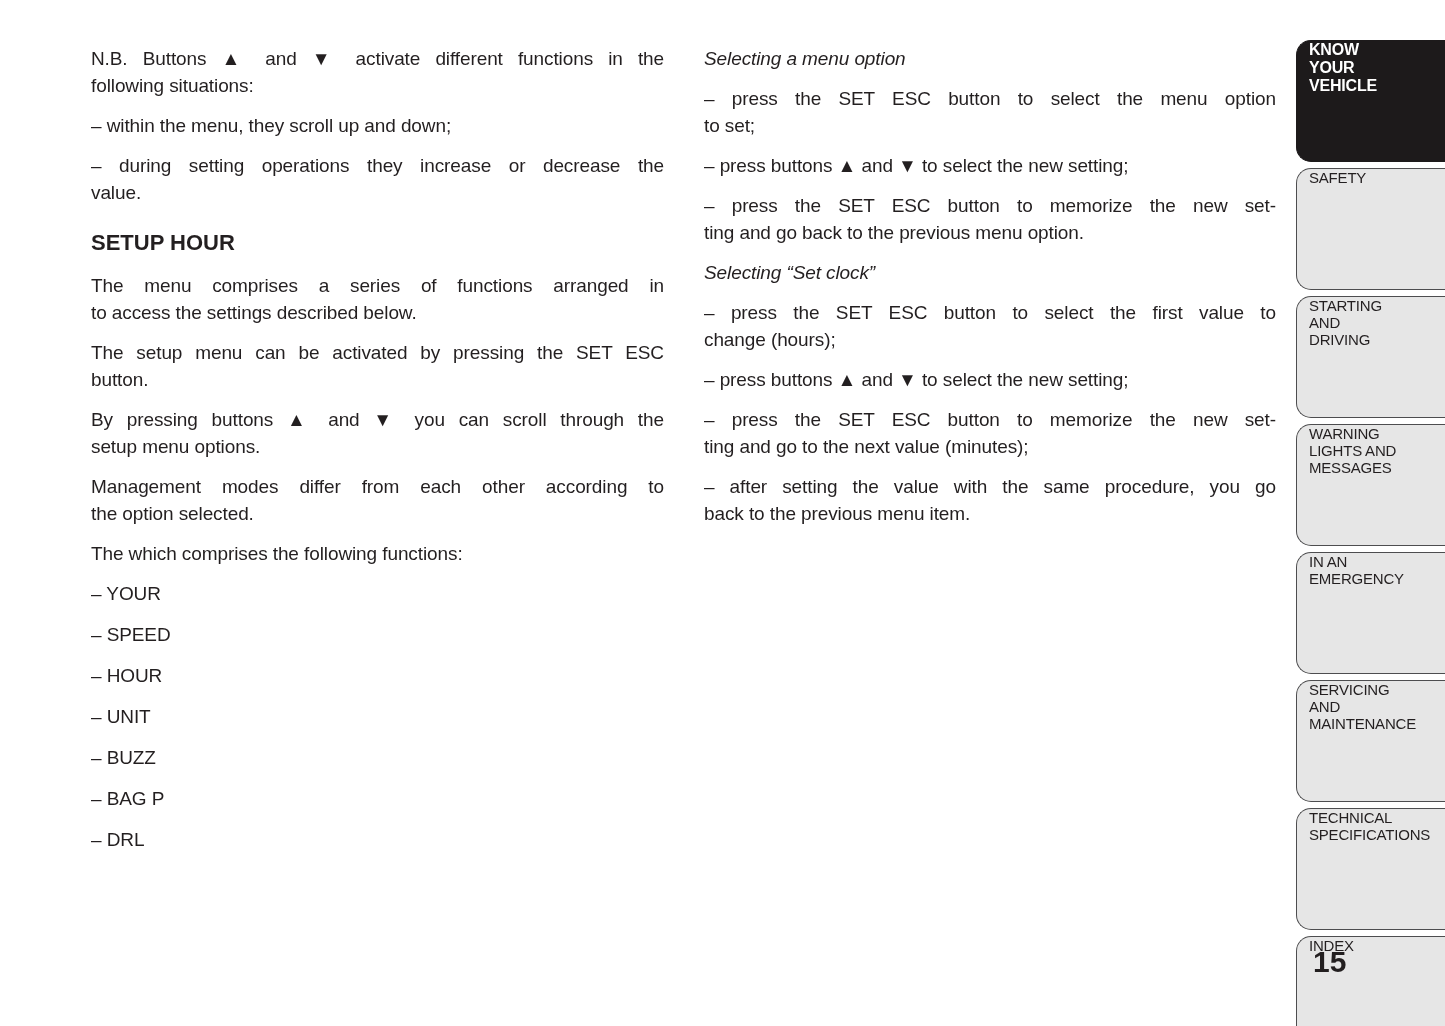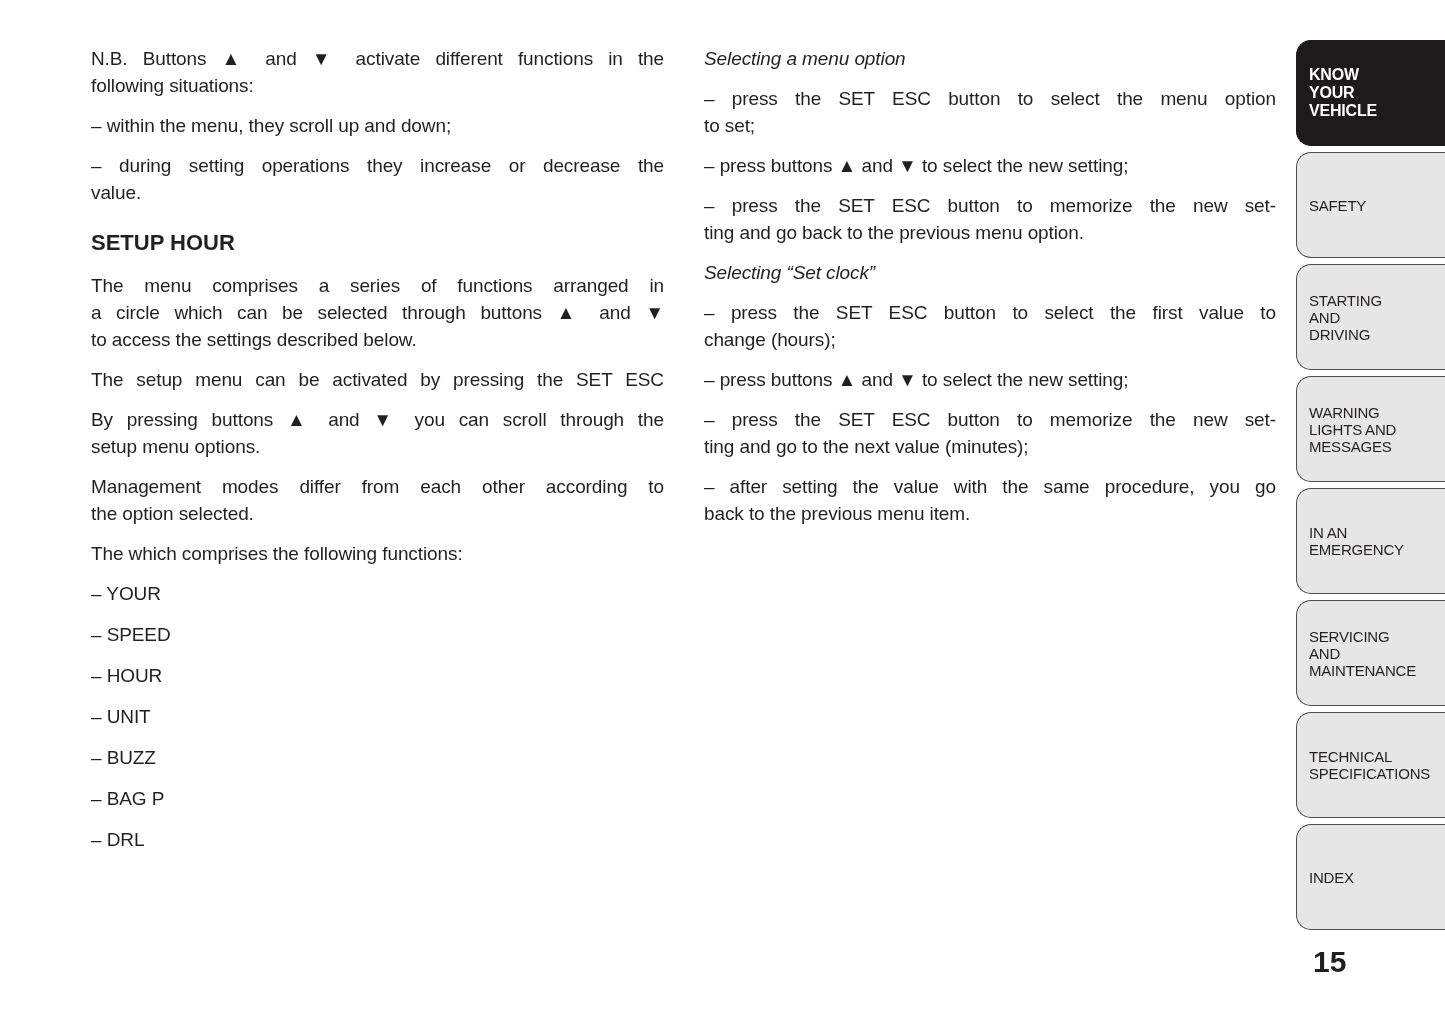--- a/index.html
+++ b/index.html
@@ -45,26 +45,26 @@
   }
   .block.list-item{margin:0 0 14px 0;}
   .block.list-item .line{text-align:left;text-align-last:left;}
 
   
   .sidebar{
     position:absolute;left:1296px;top:40px;width:149px;
     display:flex;flex-direction:column;gap:6px;
   }
   .tab{
-    height:106px;
+    height:122px;
     background:var(--tab-bg);
     border:1px solid var(--tab-border);
     border-right:none;
     border-radius:15px 0 0 15px;
-    display:flex;align-items:center;
+    display:flex;align-items:flex-start;
     padding-left:12px;
   }
   .tab-label{
     font-size:15px;line-height:17px;letter-spacing:-0.2px;
     text-transform:uppercase;
   }
   .tab.active{
     background:var(--tab-active-bg);
     border-color:var(--tab-active-bg);
     color:var(--tab-active-fg);
@@ -90,25 +90,25 @@
       </div>
       <div class="block para">
         <div class="line">– during setting operations they increase or decrease the</div>
         <div class="line last">value.</div>
       </div>
       <div class="block heading">
         <div class="line last">SETUP HOUR</div>
       </div>
       <div class="block para">
         <div class="line">The menu comprises a series of functions arranged in</div>
-        <div class="line">a circle which can be selected through buttons ▲ and ▼</div>
         <div class="line last">to access the settings described below.</div>
       </div>
       <div class="block para">
         <div class="line">The setup menu can be activated by pressing the SET ESC</div>
+        <div class="line last">button.</div>
       </div>
       <div class="block para">
         <div class="line">By pressing buttons ▲ and ▼ you can scroll through the</div>
         <div class="line last">setup menu options.</div>
       </div>
       <div class="block para">
         <div class="line">Management modes differ from each other according to</div>
         <div class="line last">the option selected.</div>
       </div>
       <div class="block para">

